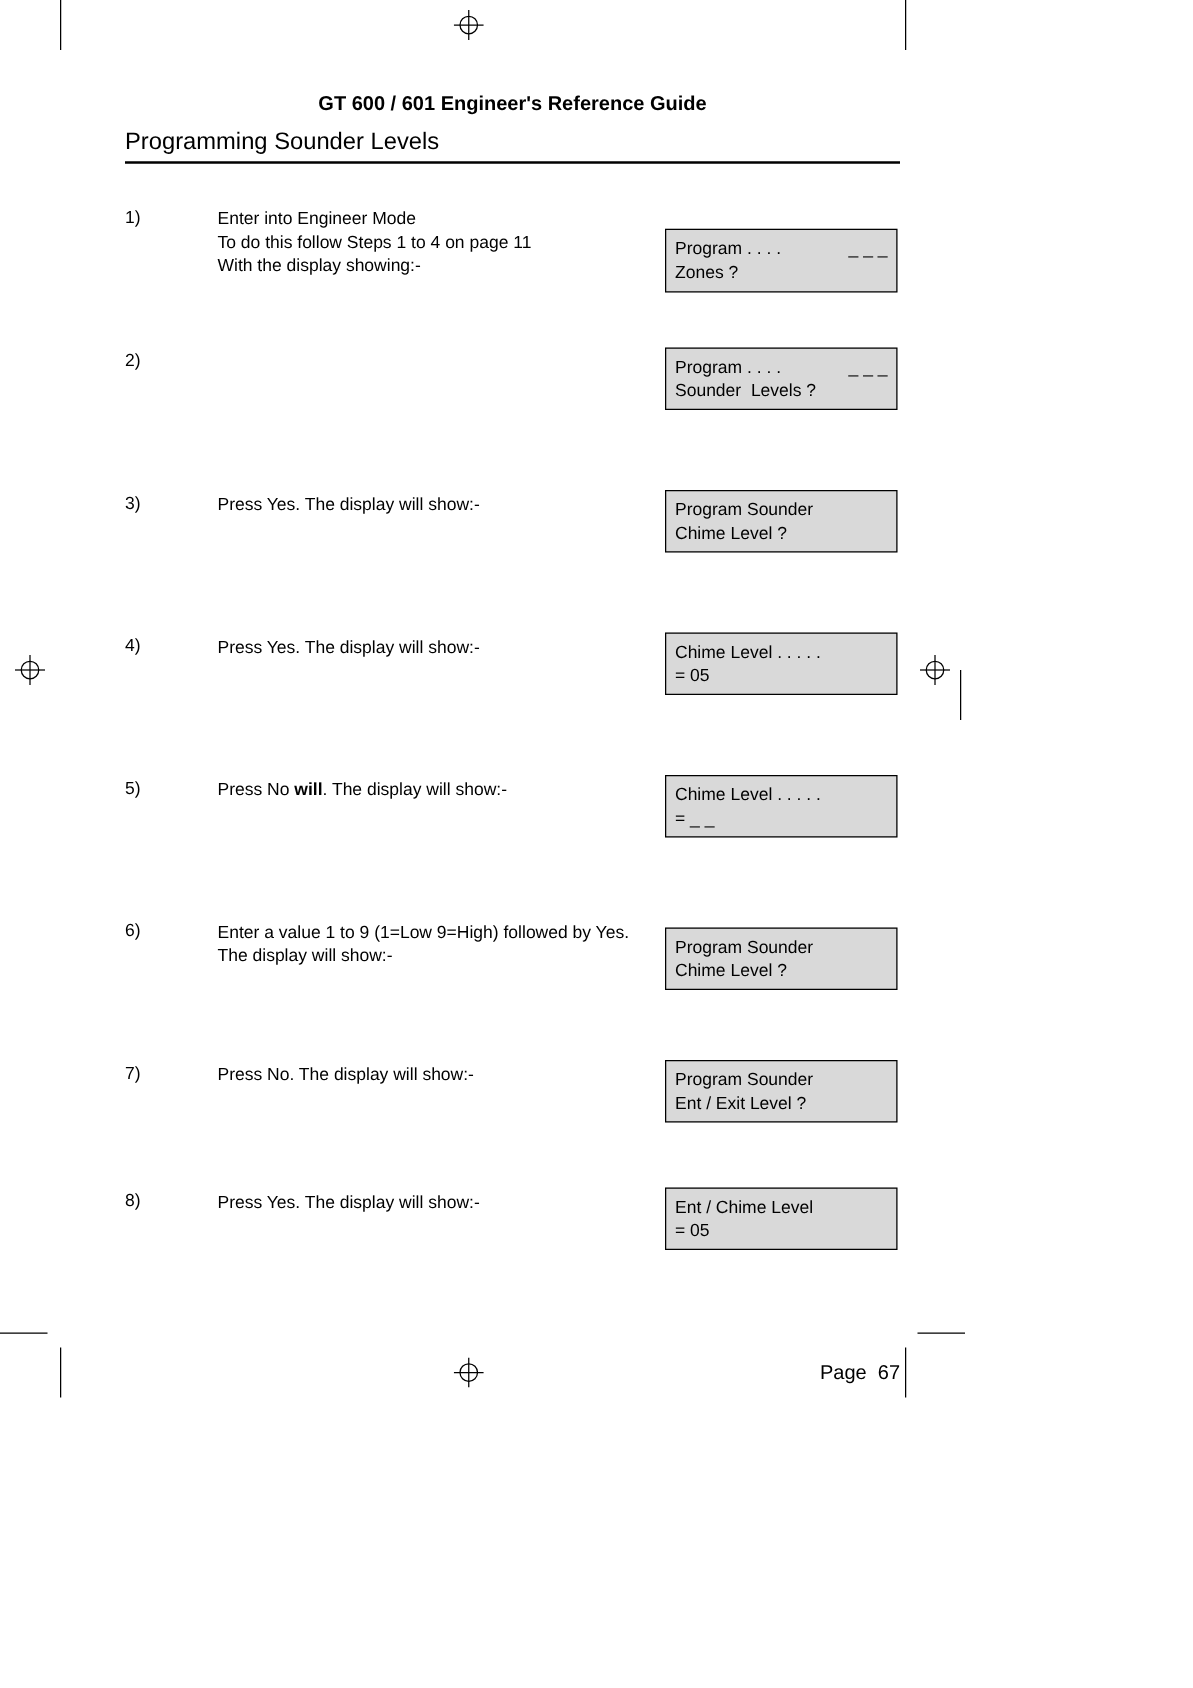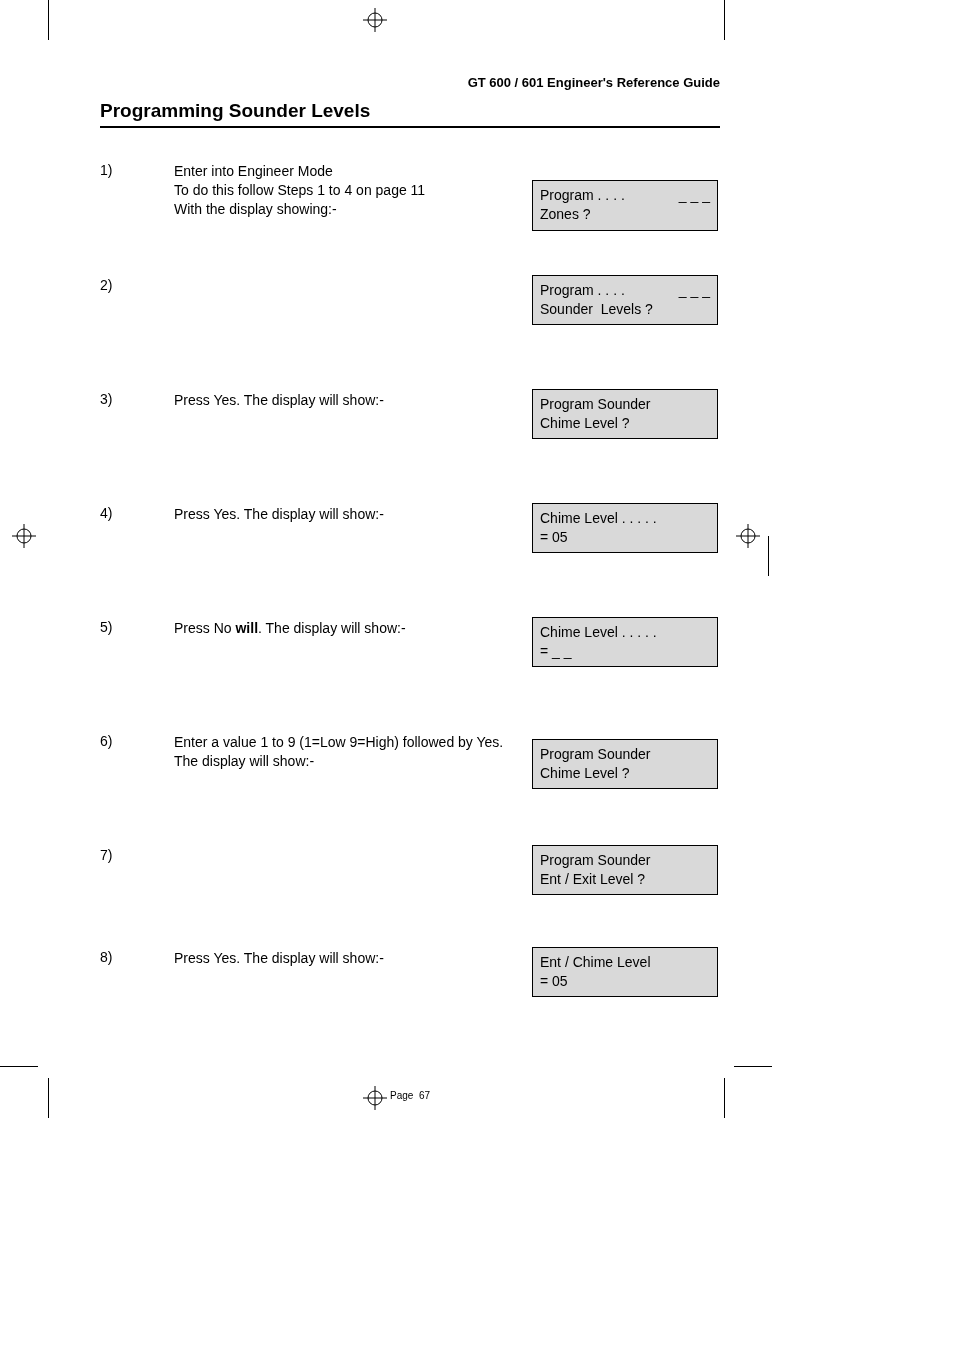--- a/index.html
+++ b/index.html
@@ -3,31 +3,31 @@
 <meta charset="utf-8">
 <style>
   html,body{margin:0;padding:0;background:#fff;font-family:Arial,Helvetica,sans-serif;color:#000}
   .sheet{position:relative;width:954px;height:1350px;margin:0 auto;background:#fff}
   
   .reg{position:absolute;width:24px;height:24px}
   .reg svg{display:block}
   .crop{position:absolute;background:#000}
   
   .page{position:absolute;left:100px;top:75px;width:620px}
-  .running-head{font-weight:bold;font-size:13px;text-align:right;padding-right:0;margin-bottom:10px}
-  .section-title{font-weight:bold;font-size:19px;border-bottom:2px solid #000;padding-bottom:4px;margin-bottom:34px}
+  .running-head{font-weight:bold;font-size:16px;text-align:center;padding-right:0;margin-bottom:10px}
+  .section-title{font-weight:normal;font-size:19px;border-bottom:2px solid #000;padding-bottom:4px;margin-bottom:34px}
   .steps{margin:0;padding:0}
   .step{position:relative;min-height:56px;margin-bottom:58px}
   .num{position:absolute;left:0;top:0;font-size:14px}
   .body{margin-left:74px;width:340px;font-size:14px;line-height:1.35}
   .lcd{position:absolute;left:432px;top:0;width:170px;border:1px solid #000;background:#d9d9d9;padding:5px 7px 6px 7px;font-size:14px;line-height:1.35;font-family:Arial,Helvetica,sans-serif}
   .lcd .l1{white-space:pre}
   .lcd .l2{white-space:pre}
   .lcd .dash{float:right}
-  .pagefoot{position:absolute;left:0;width:100%;text-align:center;top:1015px;font-size:10px}
+  .pagefoot{position:absolute;left:0;width:100%;text-align:right;top:1015px;font-size:16px}
   
   .step .lcd{top:-2px}
   .step.s1 .lcd{top:18px}
 </style>
 </head>
 <body>
 
 <div class="sheet">
 
   <div class="reg" style="left:363px;top:8px">
@@ -128,20 +128,21 @@
         <div class="num">6)</div>
         <div class="body">Enter a value 1 to 9 (1=Low 9=High) followed by Yes. The display will show:-</div>
         <div class="lcd" style="top:6px">
           <div class="l1">Program Sounder</div>
           <div class="l2">Chime Level ?</div>
         </div>
       </div>
 
       <div class="step" style="margin-bottom:46px">
         <div class="num">7)</div>
+        <div class="body">Press No. The display will show:-</div>
         <div class="lcd">
           <div class="l1">Program Sounder</div>
           <div class="l2">Ent / Exit Level ?</div>
         </div>
       </div>
 
       <div class="step" style="margin-bottom:0">
         <div class="num">8)</div>
         <div class="body">Press Yes. The display will show:-</div>
         <div class="lcd">

